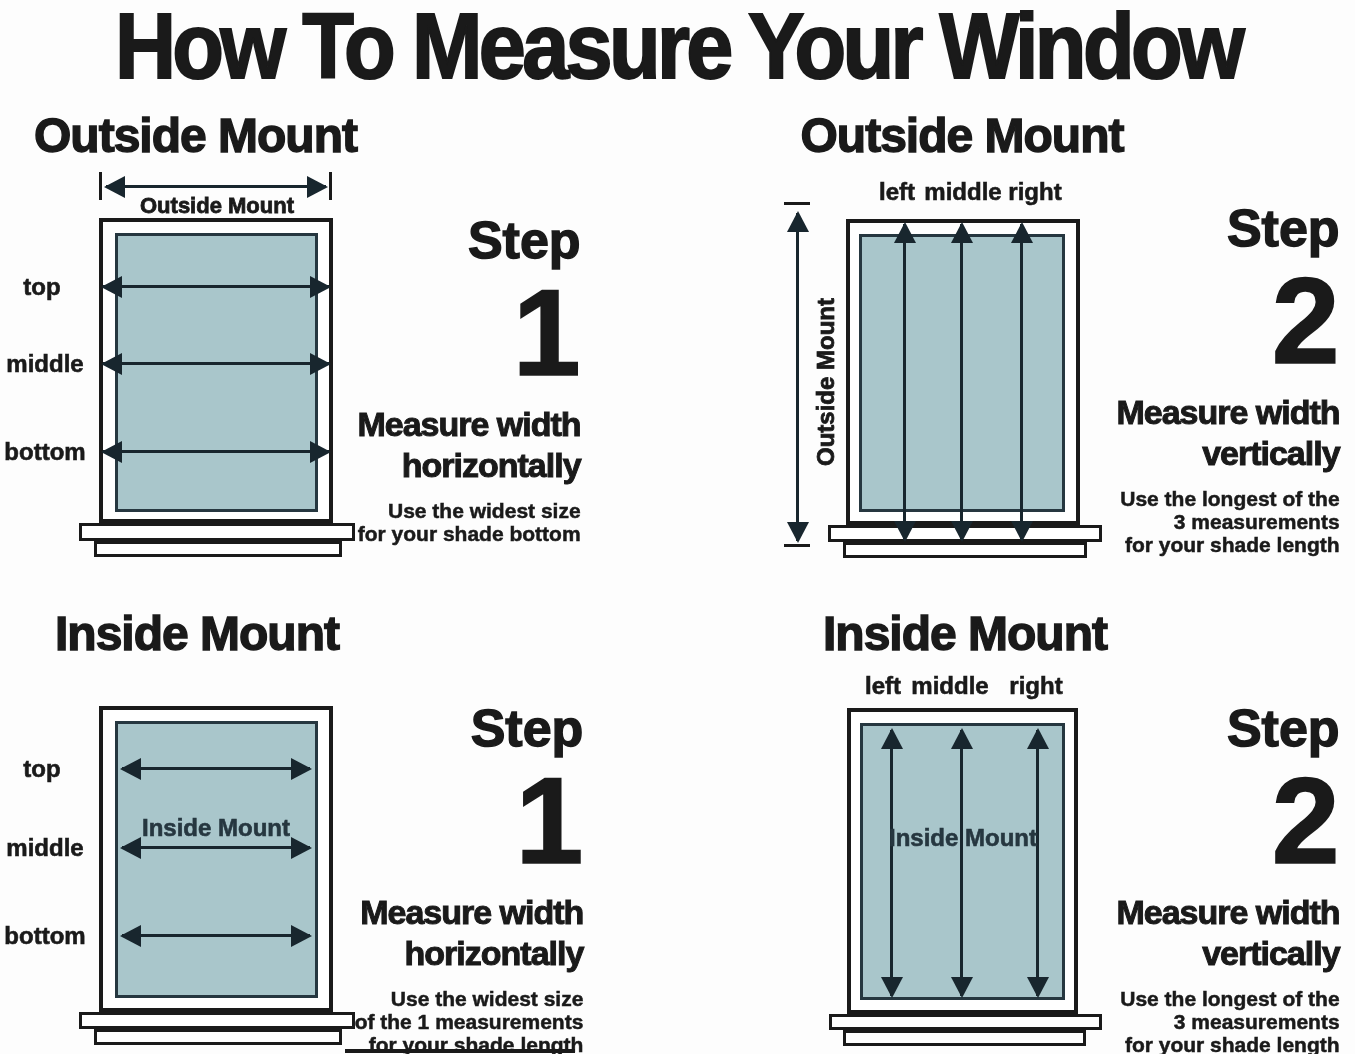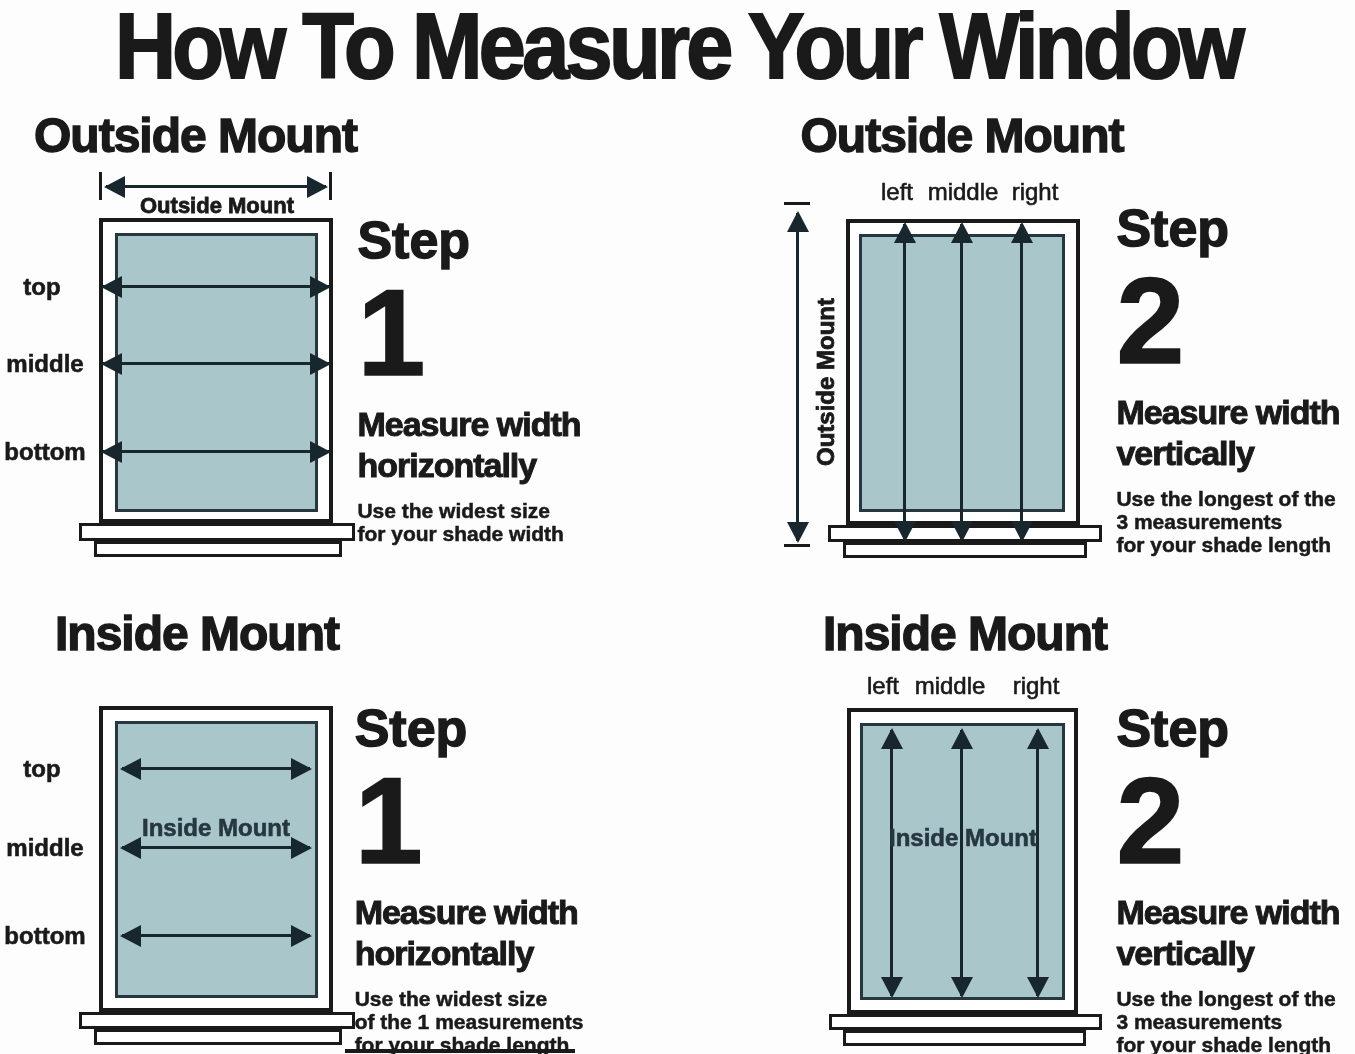--- a/index.html
+++ b/index.html
@@ -49,30 +49,30 @@
   }
   .vtext {
     position:absolute; writing-mode:vertical-rl; transform:rotate(180deg);
     font-size:24px; font-weight:bold; white-space:nowrap; -webkit-text-stroke:.8px currentColor;
   }
   .pos-label {
     position:absolute; transform:translate(-50%,-50%); font-size:24px; font-weight:bold;
     -webkit-text-stroke:.6px currentColor;
   }
   .col-label {
-    position:absolute; transform:translateX(-50%); font-size:24px; font-weight:normal;
+    position:absolute; transform:translateX(-50%); font-size:24px; font-weight:bold;
     -webkit-text-stroke:.6px currentColor;
   }
   .pane-label {
     position:absolute; transform:translateX(-50%); font-size:24px; font-weight:bold;
     color:var(--pane-edge,#263740); white-space:nowrap; z-index:3;
     -webkit-text-stroke:.6px currentColor;
   }
 
-  .step { position:absolute; transform:translateX(-50%); text-align:left; white-space:nowrap; }
+  .step { position:absolute; transform:translateX(-50%); text-align:right; white-space:nowrap; }
   .step .word  { font-size:52px;  font-weight:bold; line-height:1;   -webkit-text-stroke:1.4px currentColor; }
   .step .num   { font-size:122px; font-weight:bold; line-height:.95; margin-top:10px; -webkit-text-stroke:1.6px currentColor; }
   .step .instr { font-size:34px;  font-weight:bold; line-height:1.22; margin-top:12px; letter-spacing:-1px; -webkit-text-stroke:1px currentColor; }
   .step .note  { font-size:21px;  font-weight:bold; line-height:1.1;  margin-top:12px; -webkit-text-stroke:.5px currentColor; }
   .step .instr span, .step .note span { display:block; }
 
   .edge-line { position:absolute; background:var(--ink,#1a1a1a); }
 </style>
 </head>
 <body>
@@ -105,21 +105,21 @@
 
     <div class="step" style="left:469px;top:214px">
       <div class="word">Step</div>
       <div class="num">1</div>
       <div class="instr">
         <span>Measure width</span>
         <span>horizontally</span>
       </div>
       <div class="note">
         <span>Use the widest size</span>
-        <span>for your shade width</span>
+        <span>for your shade bottom</span>
         <span></span>
       </div>
     </div>
   </section>
 
   <section>
     <h2 class="heading centered" style="left:962px;top:112px">Outside Mount</h2>
 
     <span class="col-label" style="left:897px;top:178px">left</span>
     <span class="col-label" style="left:963px;top:178px">middle</span>

